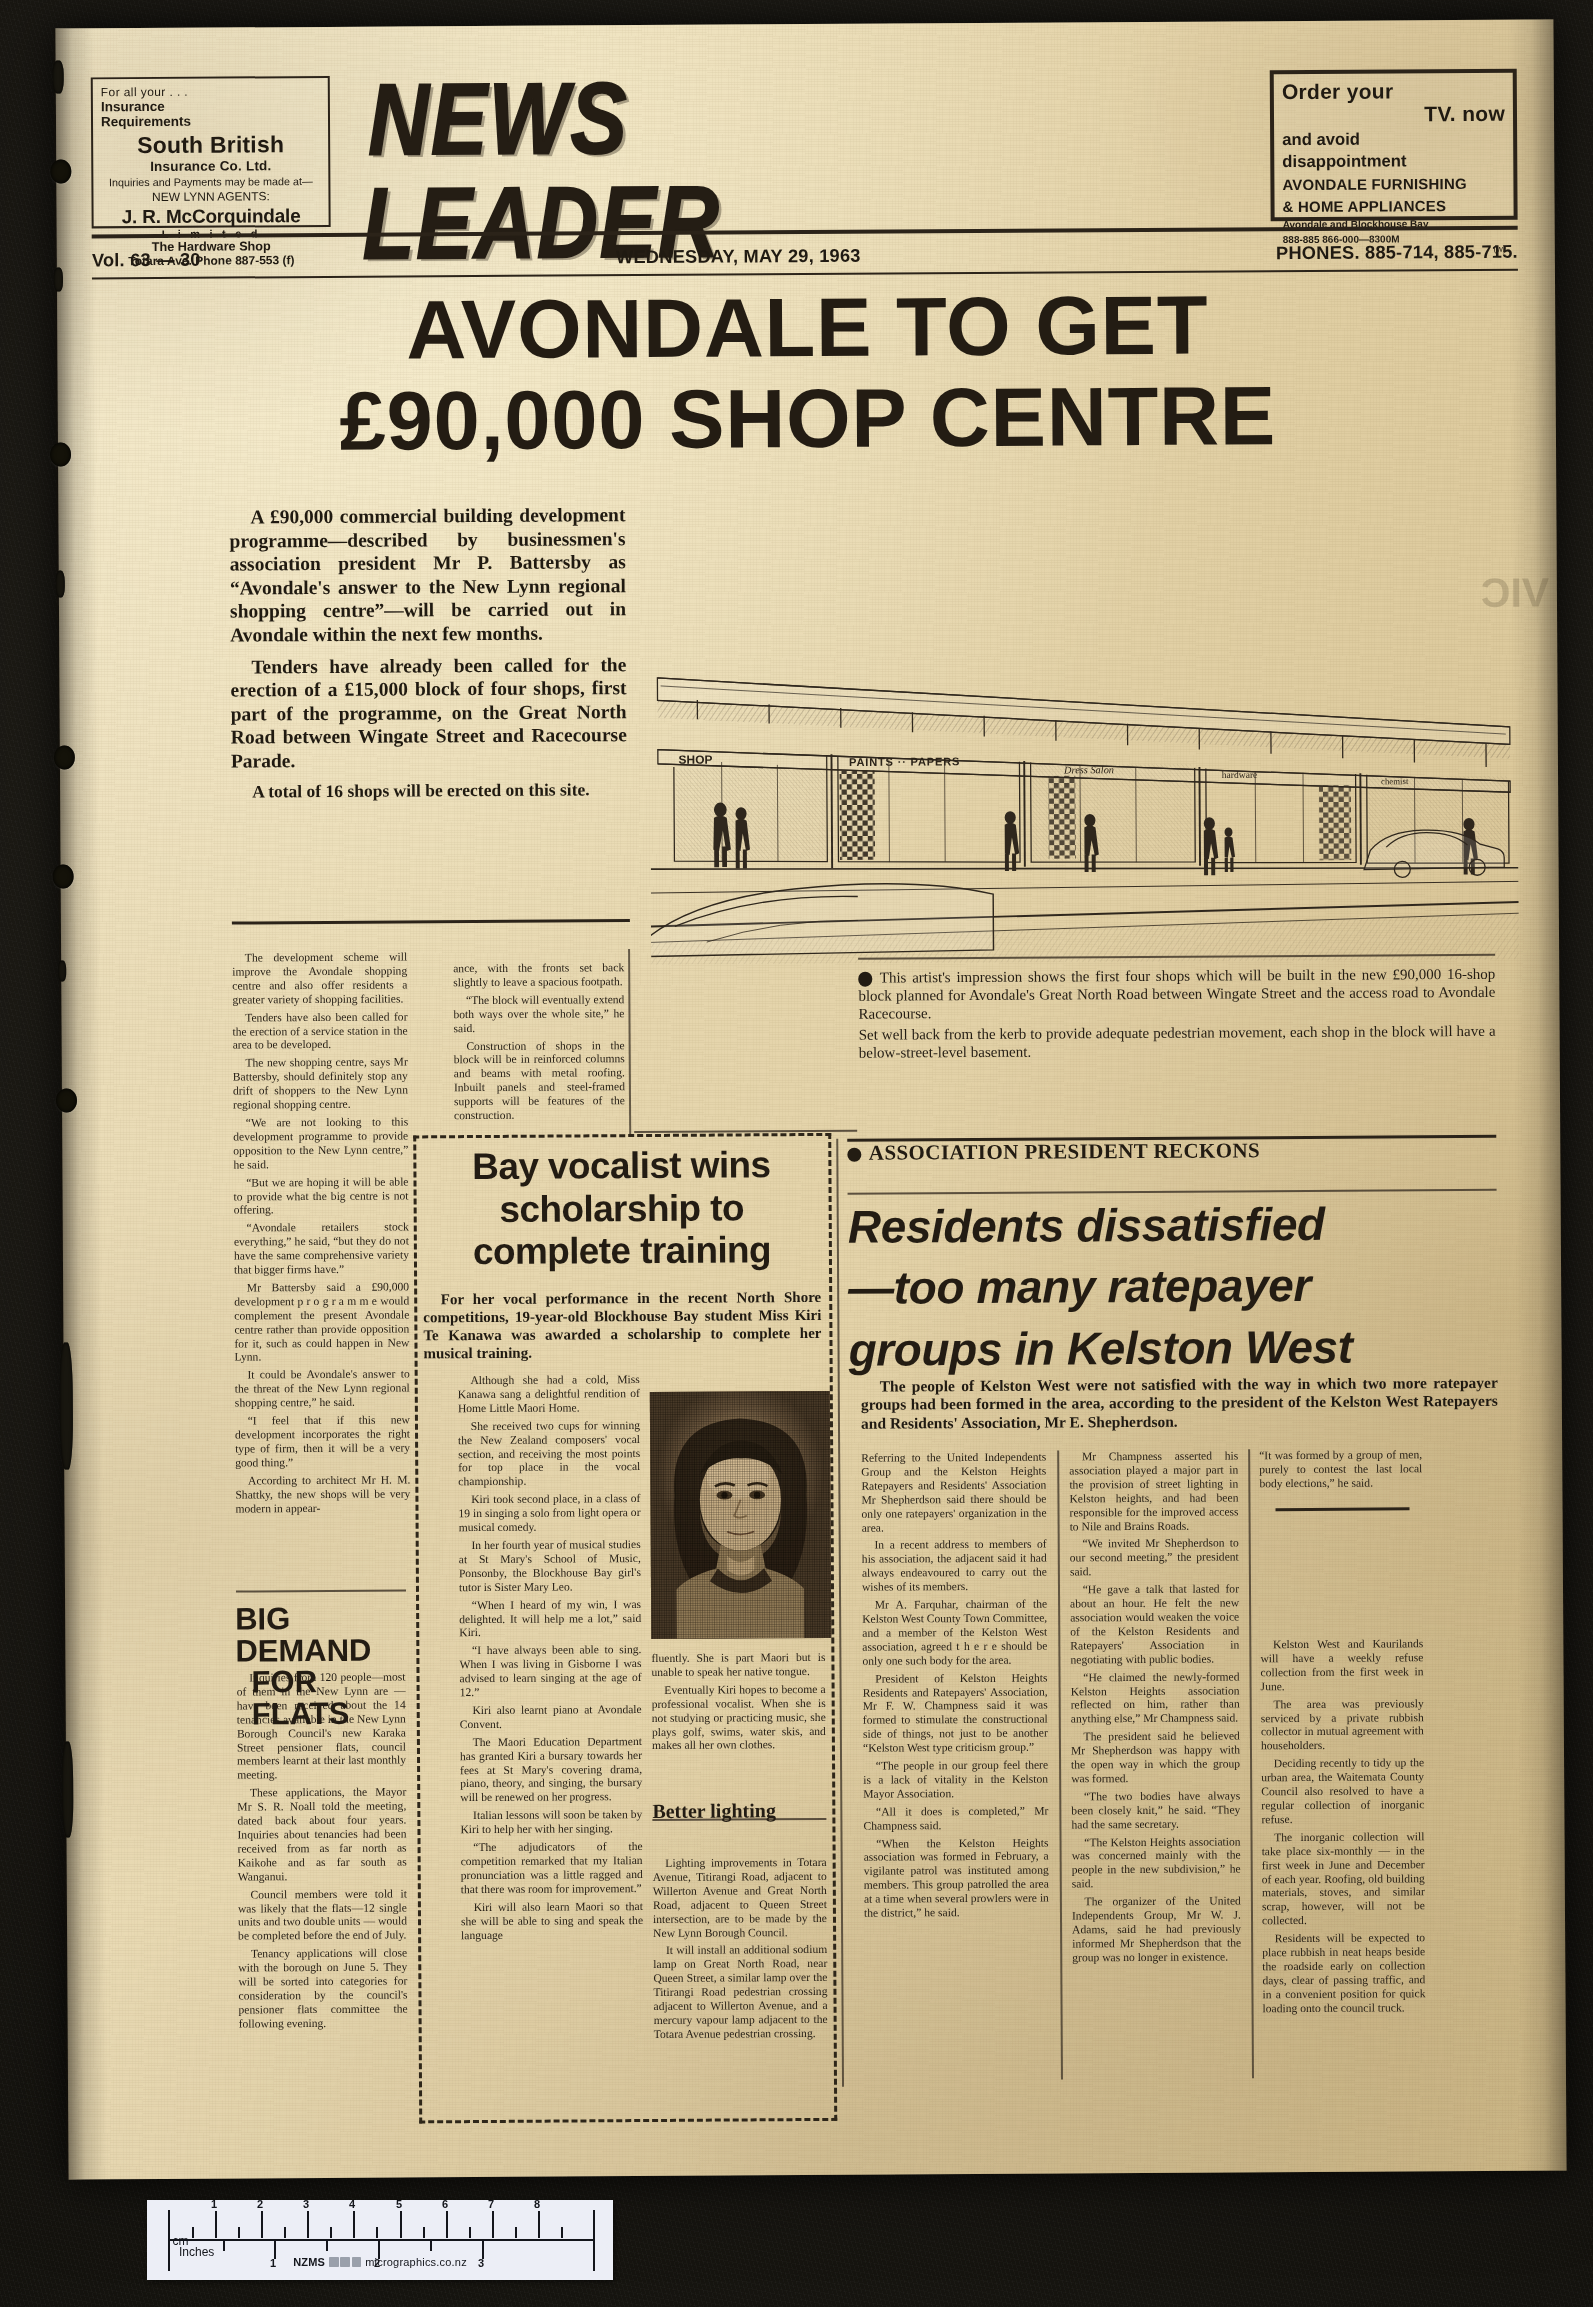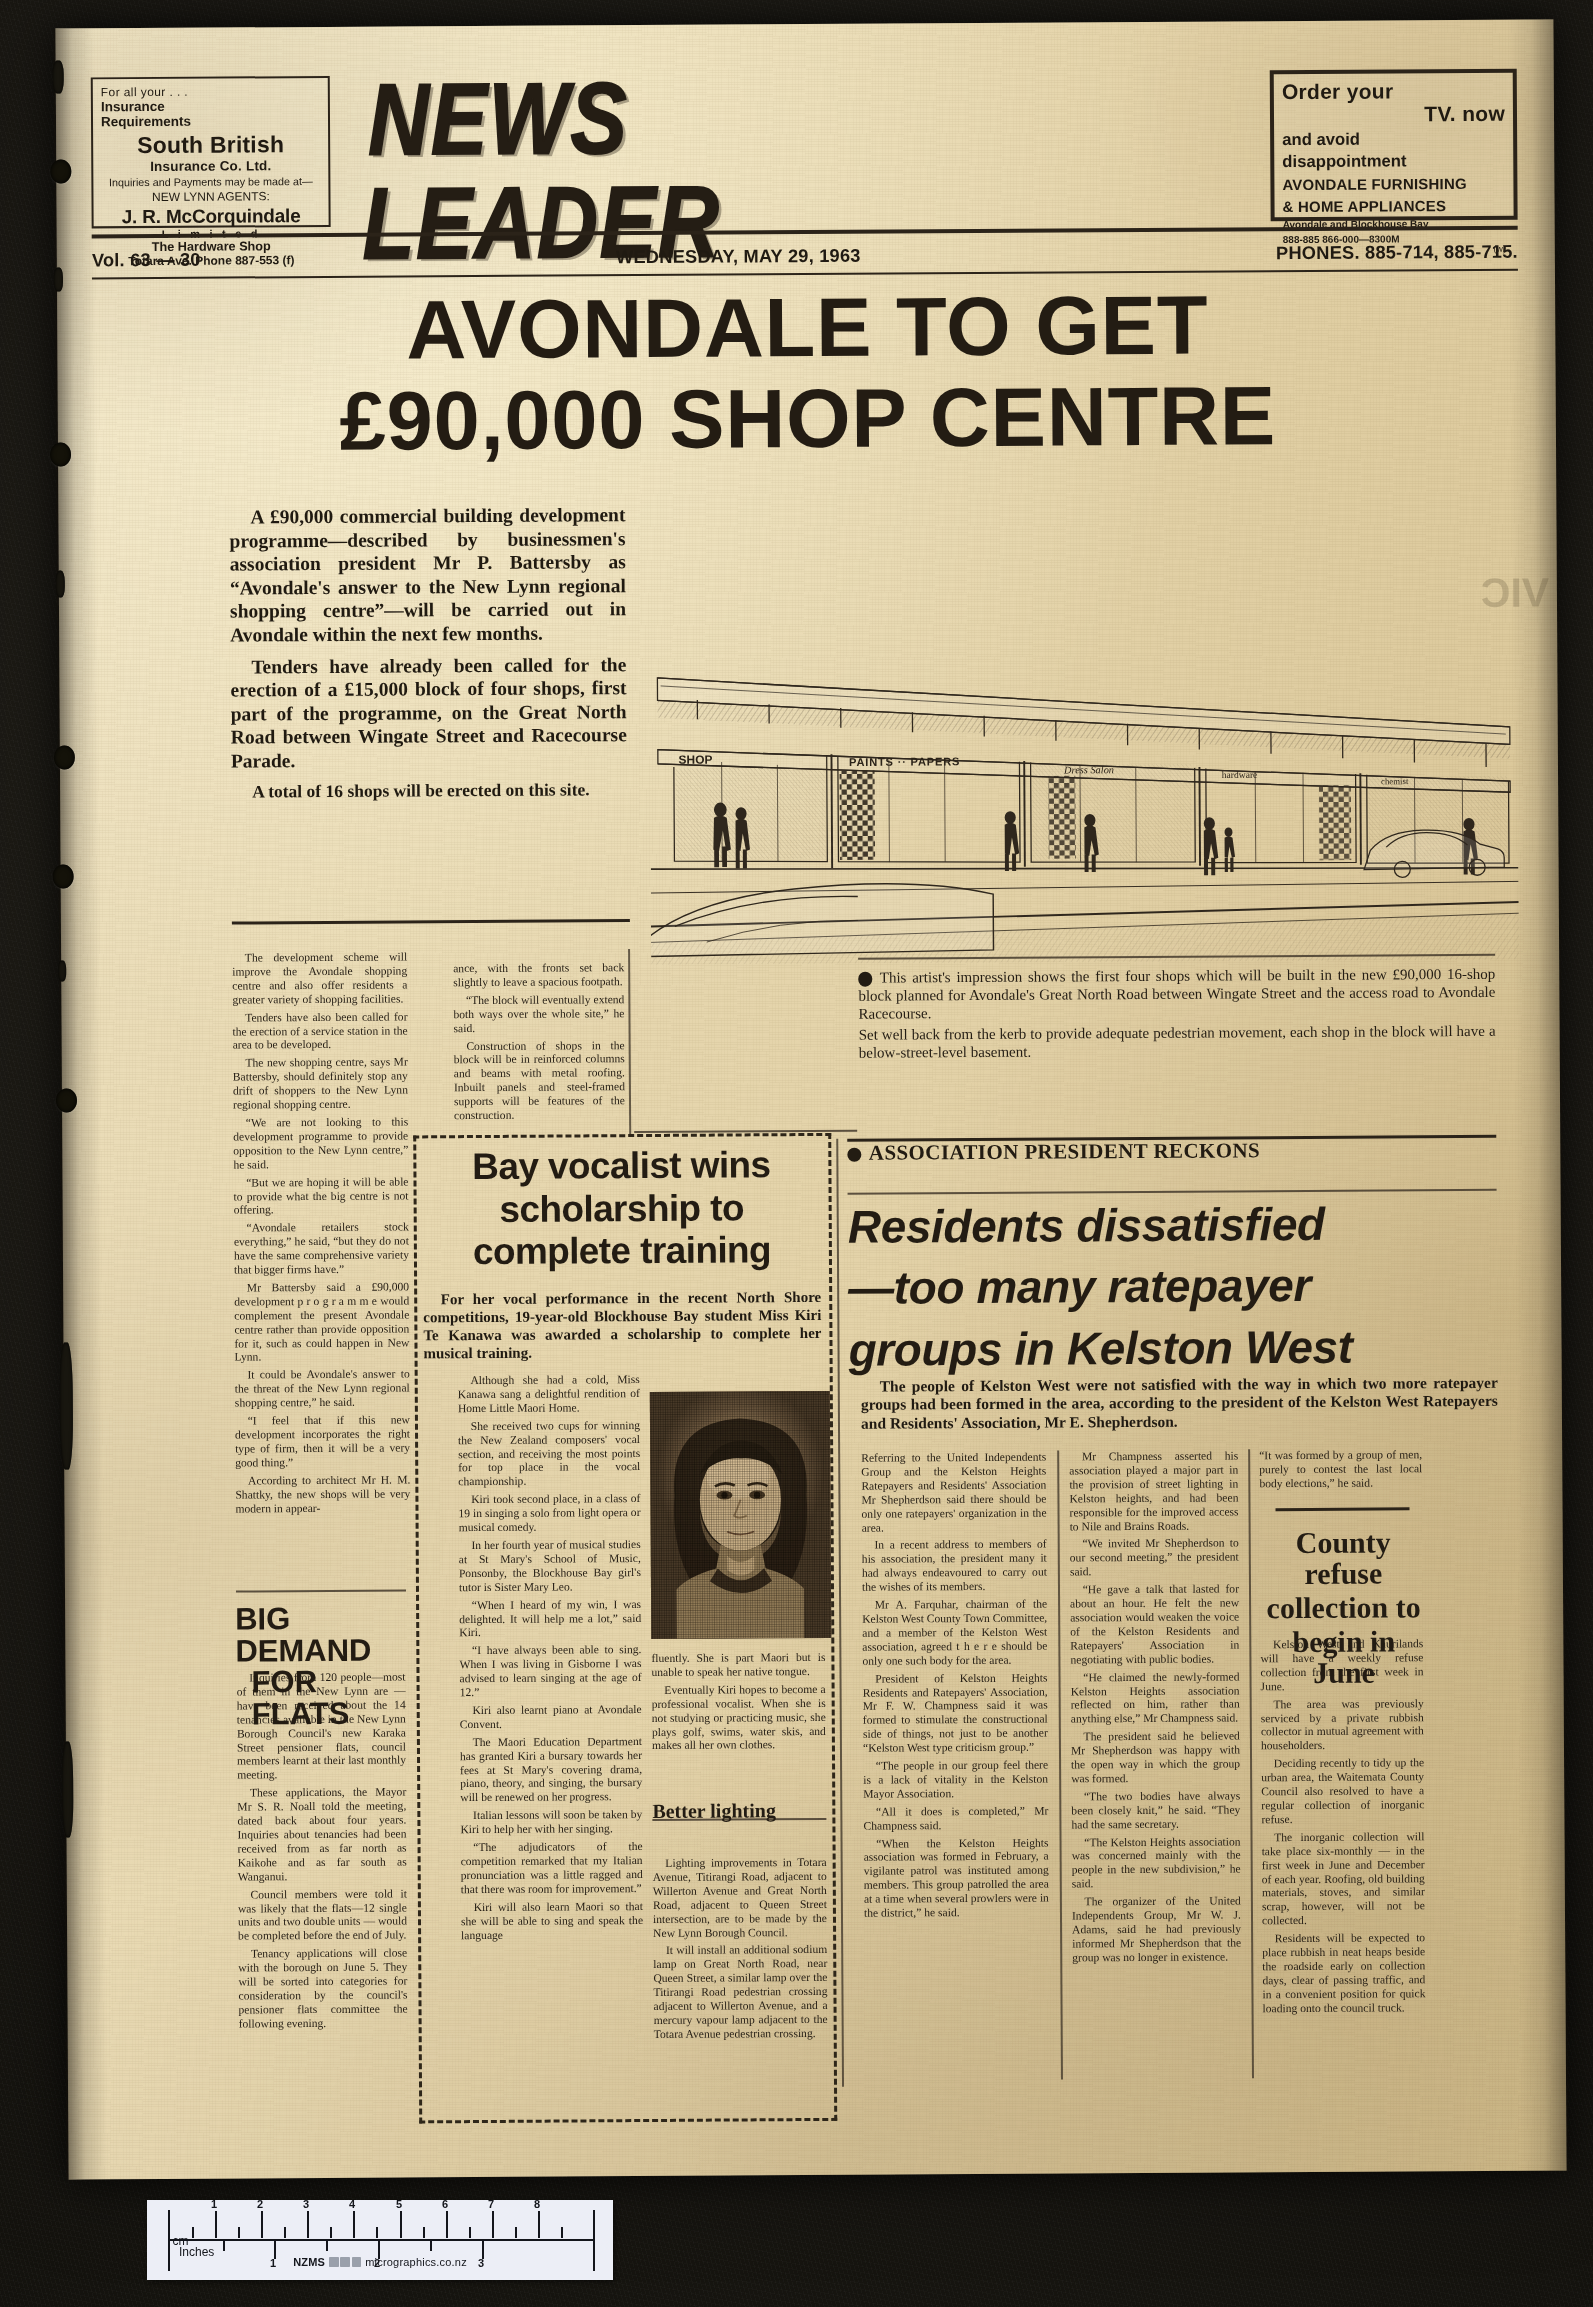--- a/index.html
+++ b/index.html
@@ -562,21 +562,21 @@
 
   <div style="position:absolute; left:797px; top:1354px; width:637px; font-family:'Liberation Serif',serif;
               font-weight:bold; font-size:15.5px; line-height:1.19; text-align:justify; text-indent:19px;">The people of Kelston West were not satisfied with the way in which two more ratepayer groups had been formed in the area, according to the president of the Kelston West Ratepayers and Residents' Association, Mr E. Shepherdson.</div>
 
   <div class="vr" style="left:993px; top:1428px; height:629px;"></div>
   <div class="vr" style="left:1184px; top:1428px; height:629px;"></div>
   <div class="vr" style="left:774px; top:1115px; height:948px;"></div>
 
   <div class="col" style="position:absolute; left:797px; top:1428px; width:185px;">
     <p style="text-indent:0;">Referring to the United Independents Group and the Kelston Heights Ratepayers and Residents' Association Mr Shepherdson said there should be only one ratepayers' organization in the area.</p>
-    <p>In a recent address to members of his association, the president many it had always endeavoured to carry out the wishes of its members.</p>
+    <p>In a recent address to members of his association, the adjacent said it had always endeavoured to carry out the wishes of its members.</p>
     <p>Mr A. Farquhar, chairman of the Kelston West County Town Committee, and a member of the Kelston West association, agreed t h e r e should be only one such body for the area.</p>
     <p>President of Kelston Heights Residents and Ratepayers' Association, Mr F. W. Champness said it was formed to stimulate the constructional side of things, not just to be another “Kelston West type criticism group.”</p>
     <p>“The people in our group feel there is a lack of vitality in the Kelston Mayor Association.</p>
     <p>“All it does is completed,” Mr Champness said.</p>
     <p>“When the Kelston Heights association was formed in February, a vigilante patrol was instituted among members. This group patrolled the area at a time when several prowlers were in the district,” he said.</p>
   </div>
 
   <div class="col" style="position:absolute; left:1005px; top:1428px; width:169px;">
     <p>Mr Champness asserted his association played a major part in the provision of street lighting in Kelston heights, and had been responsible for the improved access to Nile and Brains Roads.</p>
     <p>“We invited Mr Shepherdson to our second meeting,” the president said.</p>
@@ -586,25 +586,20 @@
     <p>“The two bodies have always been closely knit,” he said. “They had the same secretary.</p>
     <p>“The Kelston Heights association was concerned mainly with the people in the new subdivision,” he said.</p>
     <p>The organizer of the United Independents Group, Mr W. J. Adams, said he had previously informed Mr Shepherdson that the group was no longer in existence.</p>
   </div>
 
   <div class="col" style="position:absolute; left:1195px; top:1428px; width:163px;">
     <p style="text-indent:0;">“It was formed by a group of men, purely to contest the last local body elections,” he said.</p>
   </div>
 
   <div class="hr-thick" style="left:1211px; top:1487px; width:134px;"></div>
-  <div class="hd-serif" style="position:absolute; left:1195px; top:1507px; width:167px; font-size:30px;">
-    <div>County refuse</div>
-    <div style="margin-top:3.2px;">collection to</div>
-    <div style="margin-top:3.2px;">begin in June</div>
-  </div>
   <div class="col" style="position:absolute; left:1195px; top:1617px; width:163px;">
     <p>Kelston West and Kaurilands will have a weekly refuse collection from the first week in June.</p>
     <p>The area was previously serviced by a private rubbish collector in mutual agreement with householders.</p>
     <p>Deciding recently to tidy up the urban area, the Waitemata County Council also resolved to have a regular collection of inorganic refuse.</p>
     <p>The inorganic collection will take place six-monthly — in the first week in June and December of each year. Roofing, old building materials, stoves, and similar scrap, however, will not be collected.</p>
     <p>Residents will be expected to place rubbish in neat heaps beside the roadside early on collection days, clear of passing traffic, and in a convenient position for quick loading onto the council truck.</p>
   </div>
 
   <div style="position:absolute; right:8px; top:550px; font-family:'Liberation Sans',sans-serif;
               font-size:41px; font-weight:bold; color:rgba(60,48,30,.20); transform:scaleX(-1);">VIC</div>

